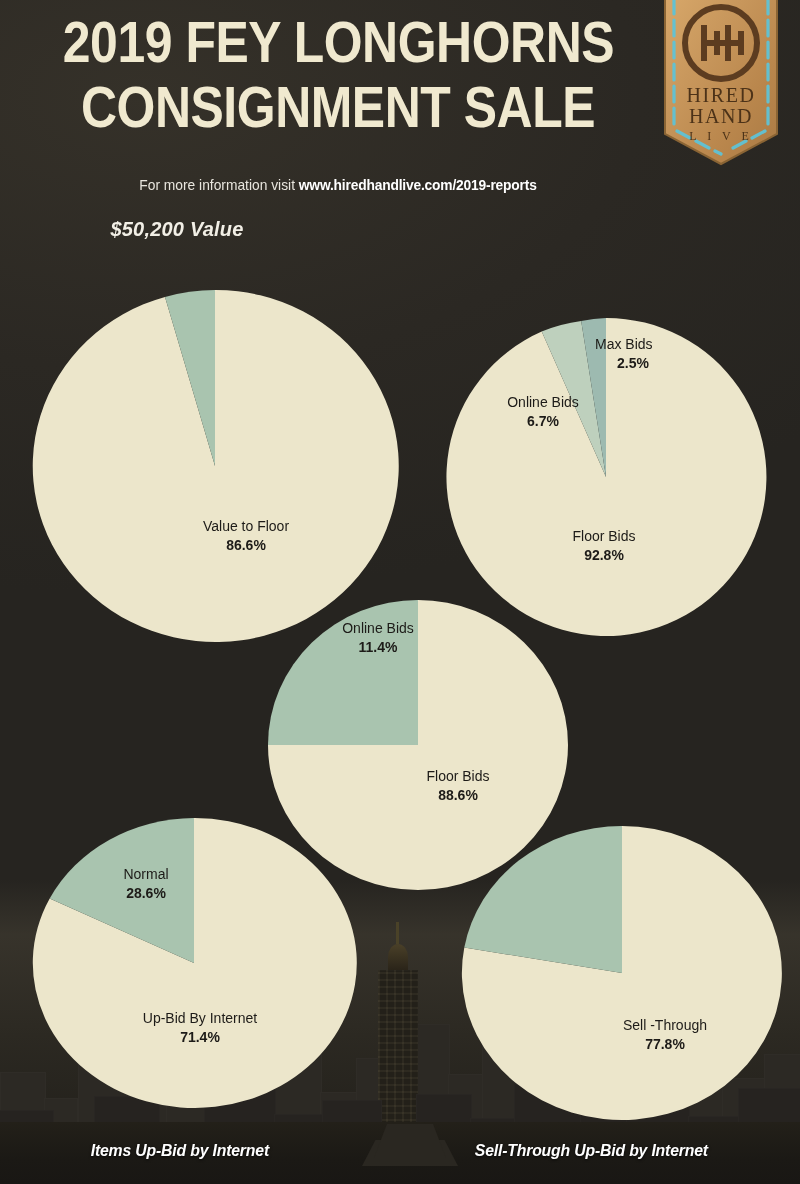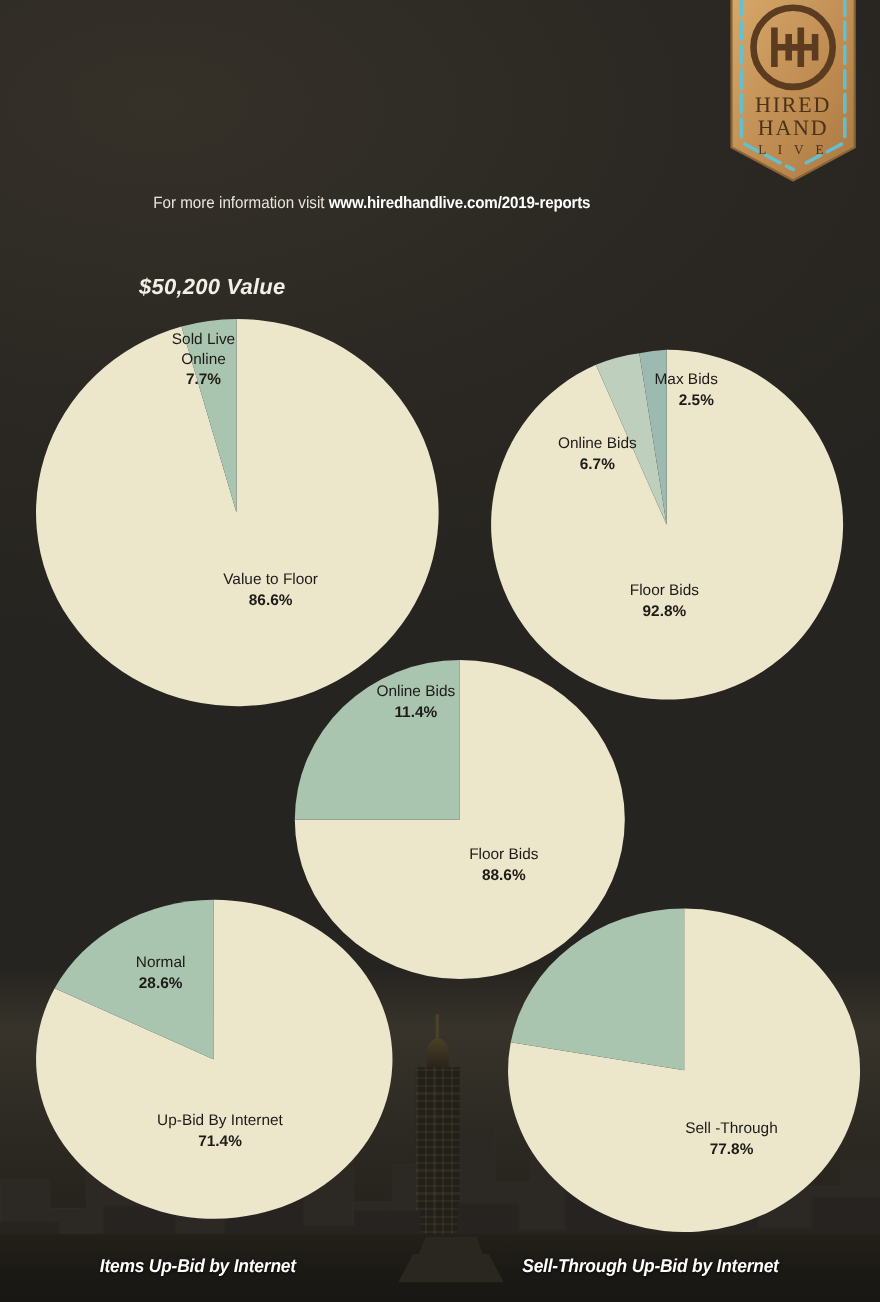--- a/index.html
+++ b/index.html
@@ -224,20 +224,24 @@
     <div class="bld" style="left:580px;width:72px; height:38px;"></div>
     <div class="bld" style="left:650px;width:94px; height:48px;"></div>
     <div class="bld" style="left:742px;width:64px; height:40px;"></div>
 
     <div class="waterline"></div>
     <div class="pier" style="left:362px;width:96px;height:26px;clip-path:polygon(14% 0,86% 0,100% 100%,0 100%);"></div>
     <div class="pier" style="left:374px;width:72px;height:34px;bottom:26px;clip-path:polygon(18% 0,82% 0,100% 100%,0 100%);"></div>
   </div>
 
   <div class="header">
+    <div class="title-block">
+      <div class="title-line l1">2019 FEY LONGHORNS</div>
+      <div class="title-line l2">CONSIGNMENT SALE</div>
+    </div>
     <div class="subtitle">
       <span>For more information visit</span>
       <span class="url">www.hiredhandlive.com/2019-reports</span>
     </div>
 
     <div class="logo">
       <svg width="128" height="176" viewBox="0 0 128 176" xmlns="http://www.w3.org/2000/svg">
         <defs>
           <linearGradient id="leather" x1="0" y1="0" x2="1" y2="1">
             <stop offset="0%" stop-color="#d8a86a"></stop>
@@ -258,36 +262,31 @@
           <path d="M47 31 V67 M71 31 V67 M47 49 H71"></path>
           <path d="M60 37 V61 M84 37 V61 M60 49 H84"></path>
         </g>
         <text x="64" y="108" text-anchor="middle" fill="#4c3218" font-family="'Liberation Serif', serif" font-size="20" letter-spacing="1.6">HIRED</text>
         <text x="64" y="129" text-anchor="middle" fill="#4c3218" font-family="'Liberation Serif', serif" font-size="20" letter-spacing="1.6">HAND</text>
         <text x="64" y="146" text-anchor="middle" fill="#4c3218" font-family="'Liberation Serif', serif" font-size="12" letter-spacing="4">L I V E</text>
       </svg>
     </div>
   </div>
 
-  <div class="chart-heading" style="left:38px; top:218px; width:310px;margin-top:32px;">
+  <div class="chart-heading" style="left:22px; top:218px; width:310px;">
     <div class="h1">$50,200 Value</div>
   </div>
 
   <div class="pie" style="left:32px; top:290px; width:366px; height:352px;">
     <svg width="366" height="352" viewBox="0 0 366 352">
 
       <path d="M183 176 L183 0 A183 176 0 1 1 133.0 6.9 Z" fill="#ece6cb"></path>
 
       <path d="M183 176 L133.0 6.9 A183 176 0 0 1 183 0 Z" fill="#a9c4af"></path>
     </svg>
-  </div>
-  <div class="slice-label" style="left:130px; top:300px; width:110px;">
-    <div class="nm">Sold Live</div>
-    <div class="nm">Online</div>
-    <div class="pc">7.7%</div>
   </div>
   <div class="slice-label" style="left:166px; top:518px; width:160px;">
     <div class="nm">Value to Floor</div>
     <div class="pc">86.6%</div>
   </div>
 
 
   <div class="pie" style="left:446px; top:318px; width:320px; height:318px;">
     <svg width="320" height="318" viewBox="0 0 320 318">
 

